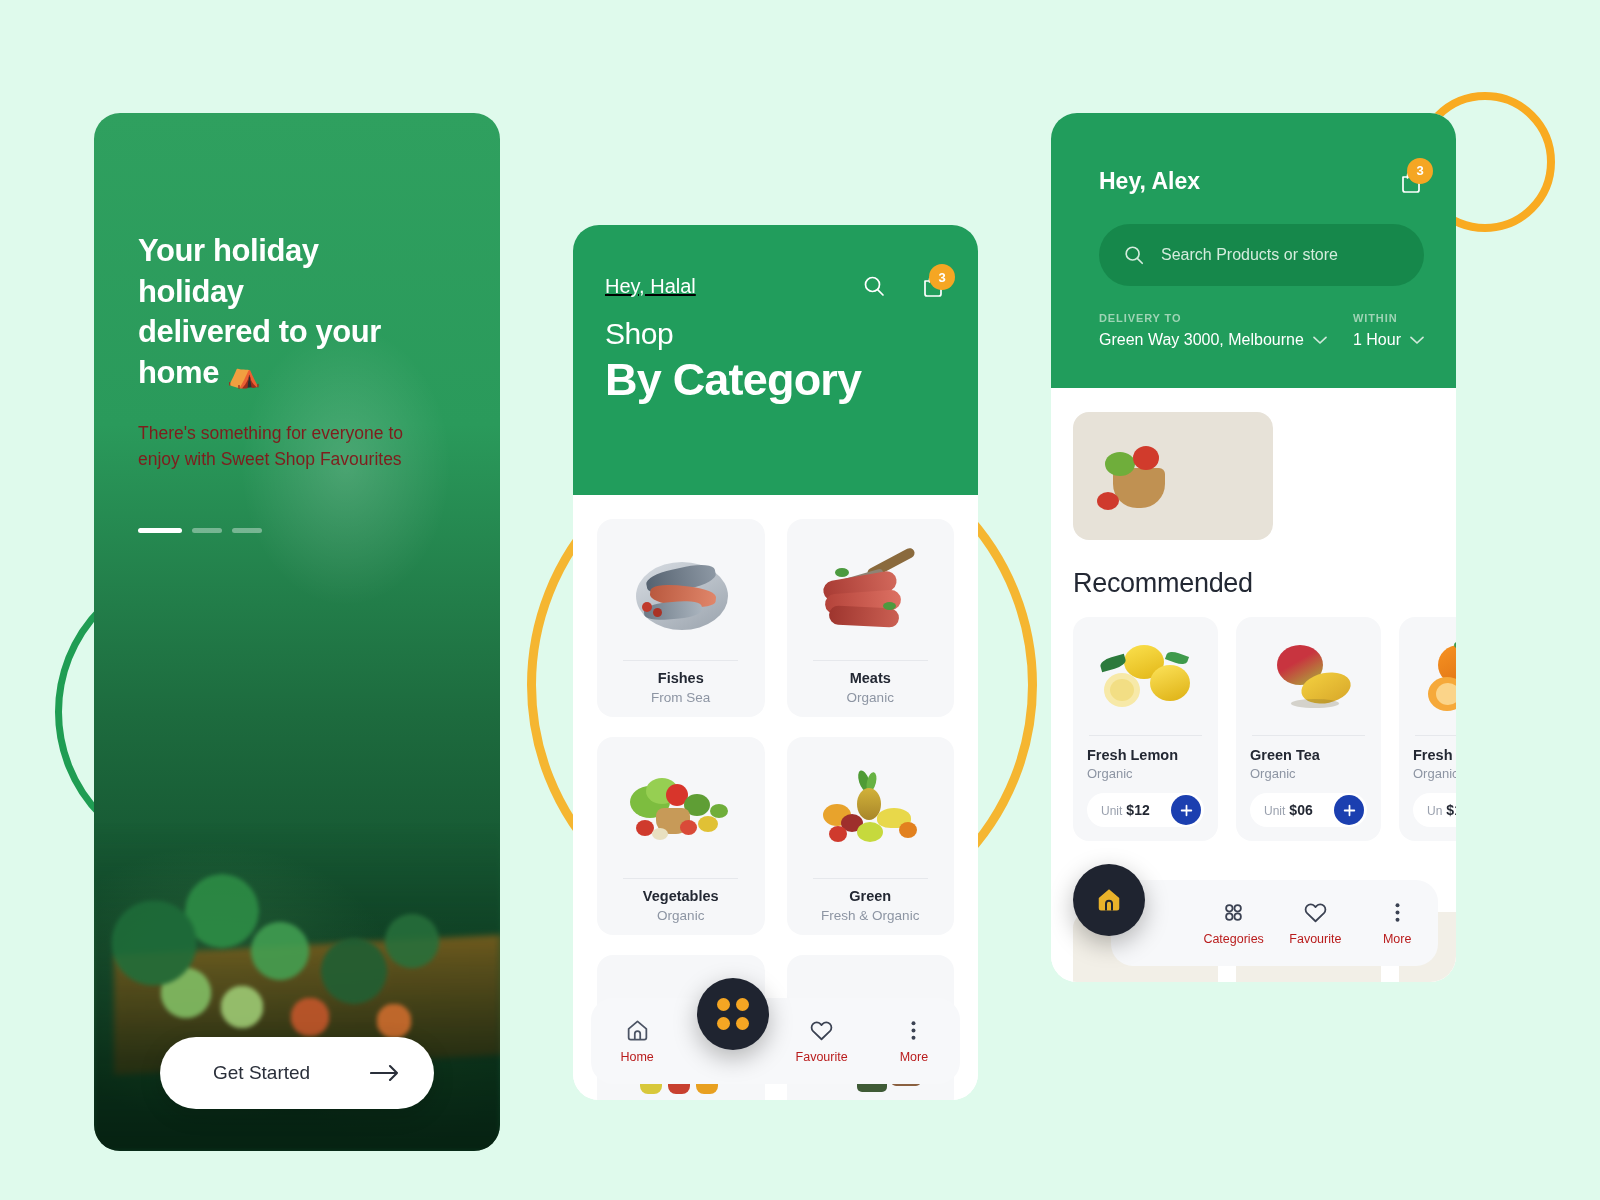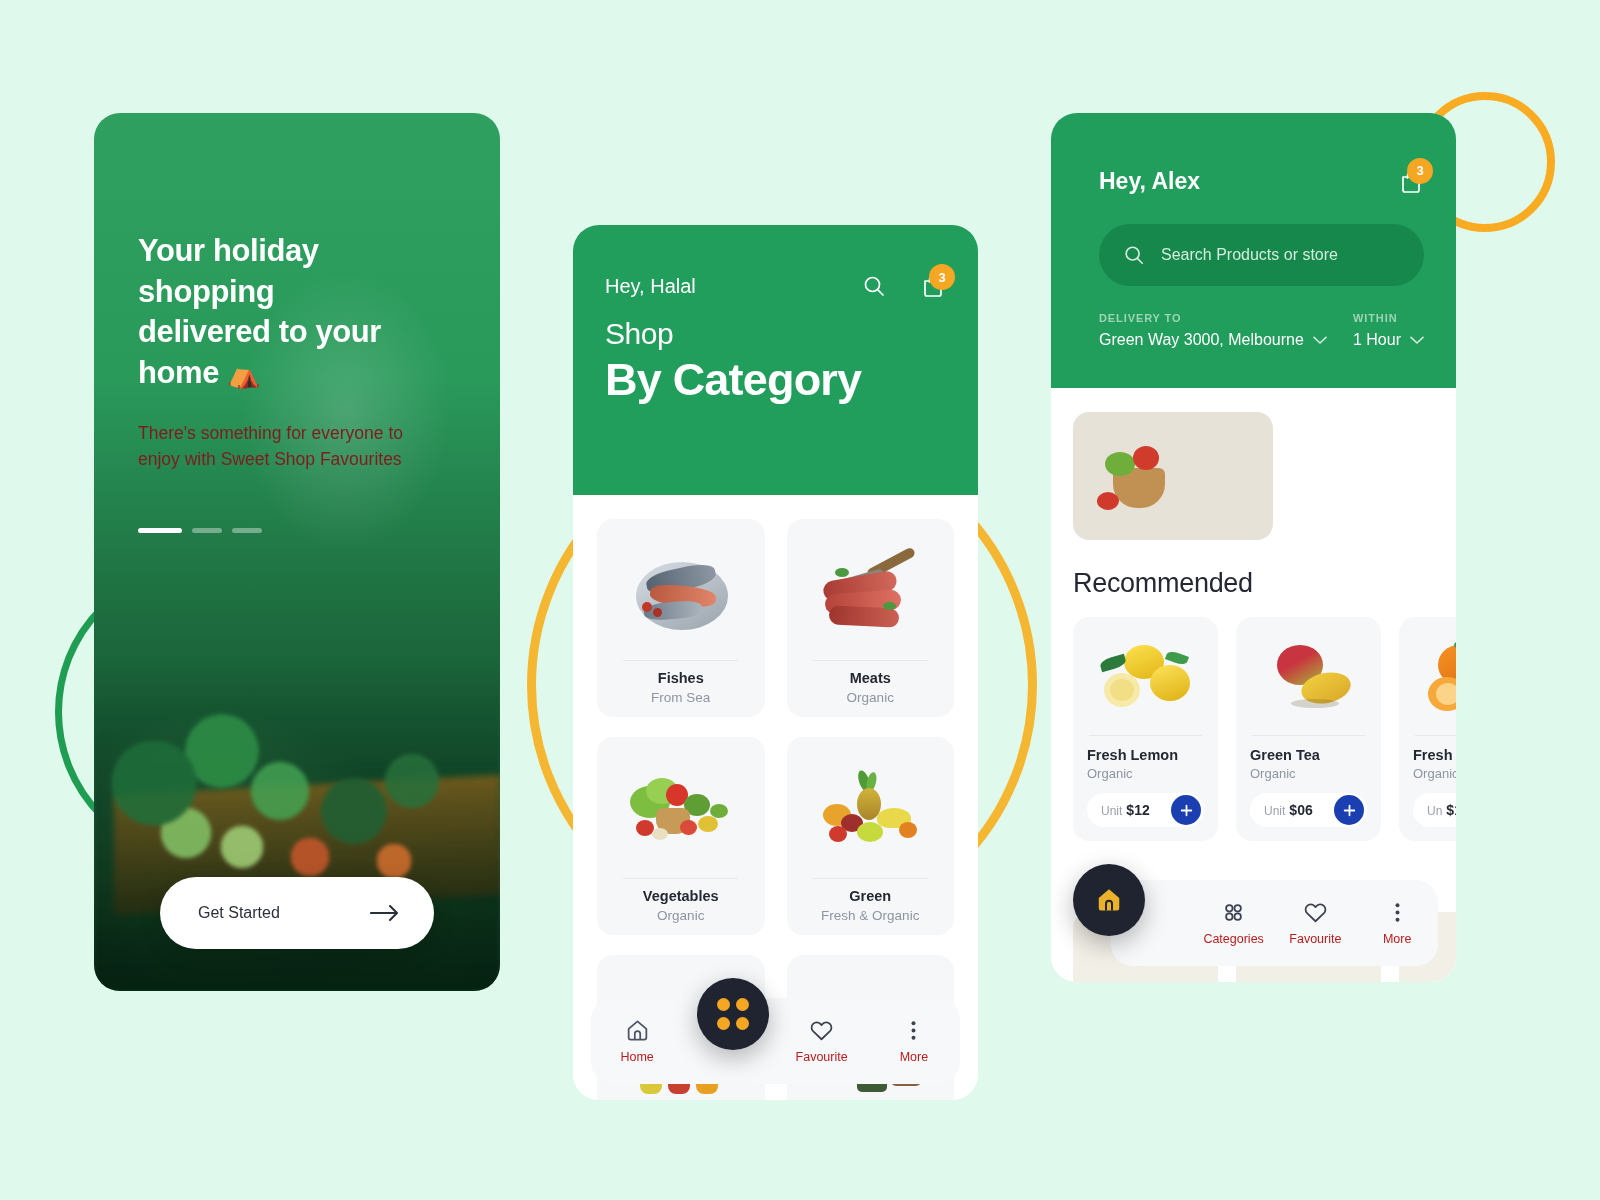--- a/index.html
+++ b/index.html
@@ -26,21 +26,21 @@
     left: 1415px; top: 92px; width: 140px; height: 140px;
     border: 8px solid #f9ab21; background: transparent;
   }
 
   
   .phone {
     position: absolute; overflow: hidden;
     border-radius: 26px;
     background: #ffffff;
   }
-  #phone-onboarding { left: 94px; top: 113px; width: 406px; height: 878px; }
+  #phone-onboarding { left: 94px; top: 113px; width: 406px; height: 1038px; }
   #phone-category  { left: 573px; top: 225px; width: 405px; height: 875px; }
   #phone-home      { left: 1051px; top: 113px; width: 405px; height: 869px; }
 
   
   .onb-photo {
     position: absolute; inset: 0;
     background:
       radial-gradient(ellipse 150px 200px at 62% 34%, rgba(255,255,255,0.16), rgba(255,255,255,0) 70%),
       radial-gradient(ellipse 260px 200px at 30% 84%, rgba(120,200,120,0.30), rgba(0,0,0,0) 70%),
       radial-gradient(ellipse 200px 170px at 75% 88%, rgba(40,90,50,0.55), rgba(0,0,0,0) 70%),
@@ -82,28 +82,28 @@
   .dash { height: 5px; border-radius: 3px; }
   .dash.on  { width: 44px; background: #ffffff; }
   .dash.off { width: 30px; background: rgba(255,255,255,.38); }
   .get-started {
     position: absolute; left: 66px; bottom: 42px; width: 274px; height: 72px;
     background: #ffffff; border-radius: 36px; border: none;
     display: flex; align-items: center; justify-content: space-between;
     padding: 0 34px 0 38px; cursor: pointer;
     box-shadow: 0 6px 22px rgba(0,0,0,.16);
   }
-  .get-started span { font-size: 16px; font-weight: 500; color: #2a2f3a; }
+  .get-started span { font-size: 19px; font-weight: 500; color: #2a2f3a; margin-left: 15px; }
 
   
   .cat-head {
     position: absolute; left: 0; right: 0; top: 0; height: 270px;
     background: #219d5c; padding: 48px 32px 0 32px;
   }
-  .cat-toprow { display: flex; align-items: center; justify-content: space-between; }
+  .cat-toprow { display: flex; align-items: center; justify-content: space-between; text-decoration: underline; }
   .cat-hey { color: #ffffff; font-size: 20px; font-weight: 500; }
   .cat-icons { display: flex; align-items: center; gap: 34px; }
   .hdr-title-light {
     margin-top: 18px; color: #ffffff; font-size: 30px;
     font-weight: 300; letter-spacing: -0.5px; line-height: 1.1;
   }
   .hdr-title-bold {
     margin-top: 5px; color: #ffffff; font-size: 45px;
     font-weight: bold; letter-spacing: -0.8px; line-height: 1.1;
   }
@@ -236,21 +236,21 @@
 
   <div class="phone" id="phone-onboarding">
     <div class="onb-photo">
       <div class="onb-crate"></div>
       <div class="onb-veg"></div>
     </div>
 
     <div class="onb-copy">
       <div class="onb-title">
         <div>Your holiday</div>
-        <div>shopping</div>
+        <div>holiday</div>
         <div>delivered to your</div>
         <div>
           <span>home</span>
           <span class="onb-emoji">⛺</span>
         </div>
       </div>
       <div class="onb-sub">There's something for everyone to enjoy with Sweet Shop Favourites</div>
     </div>
 
     <div class="onb-dots">

